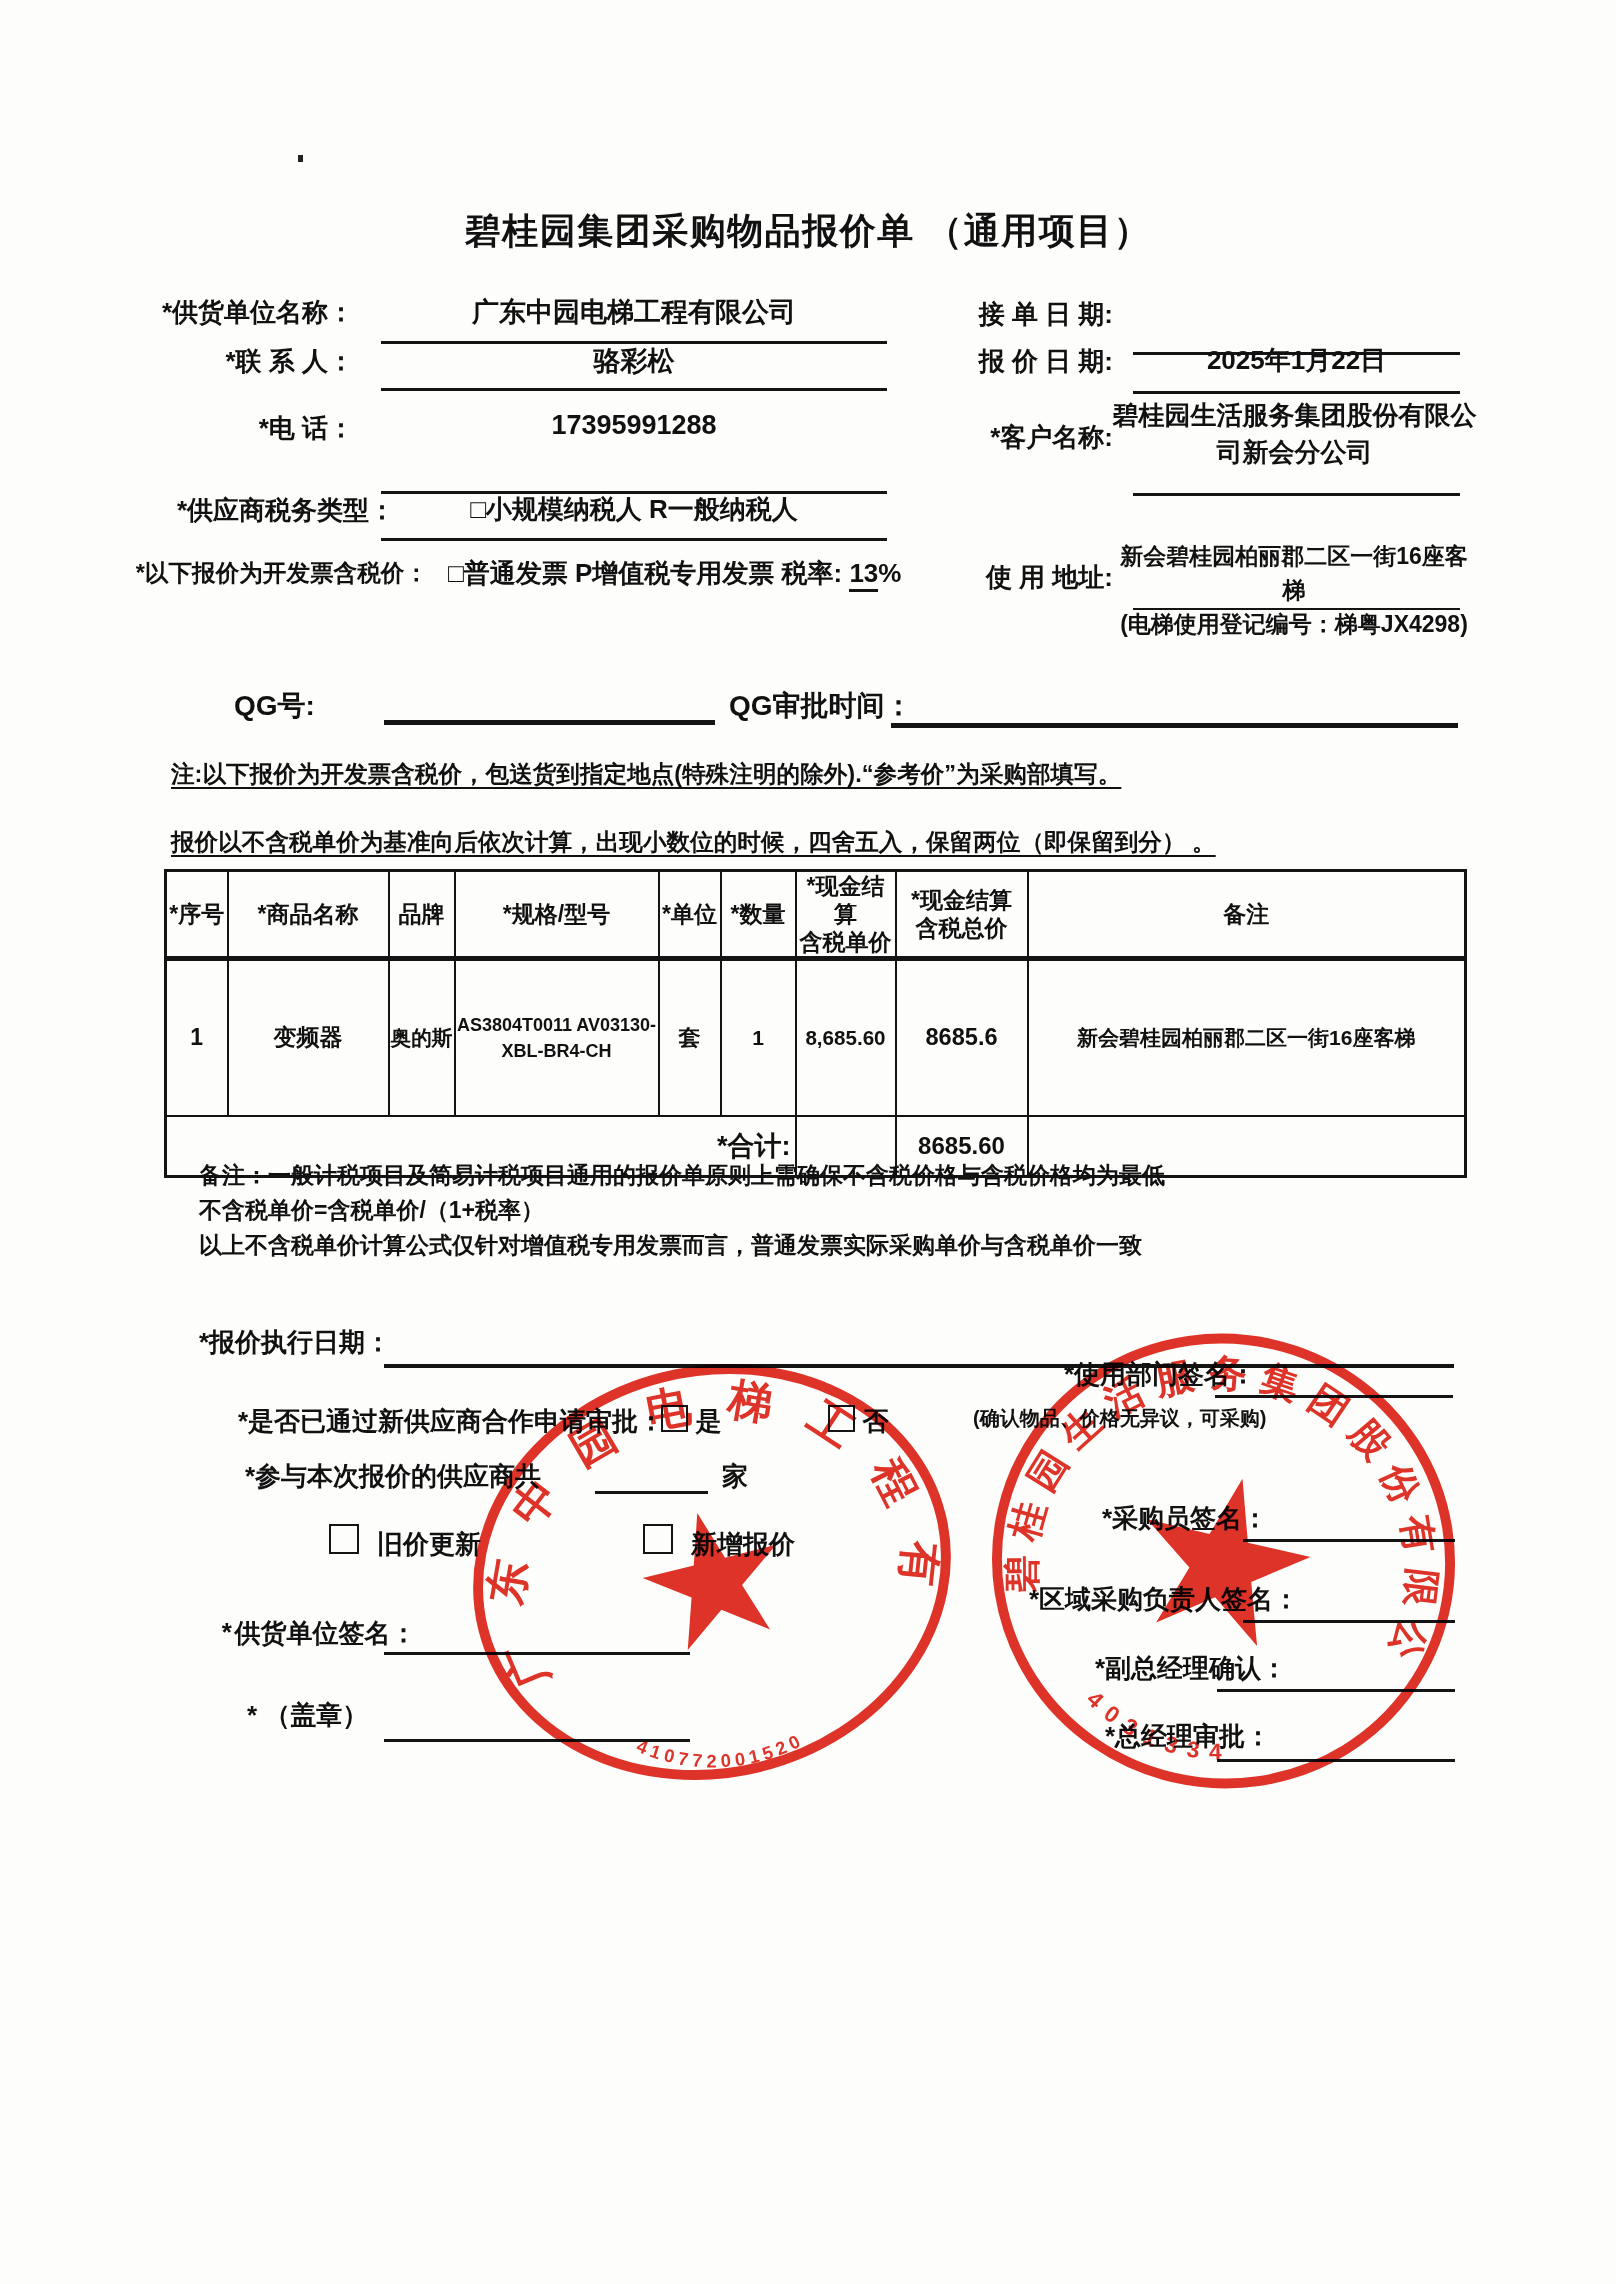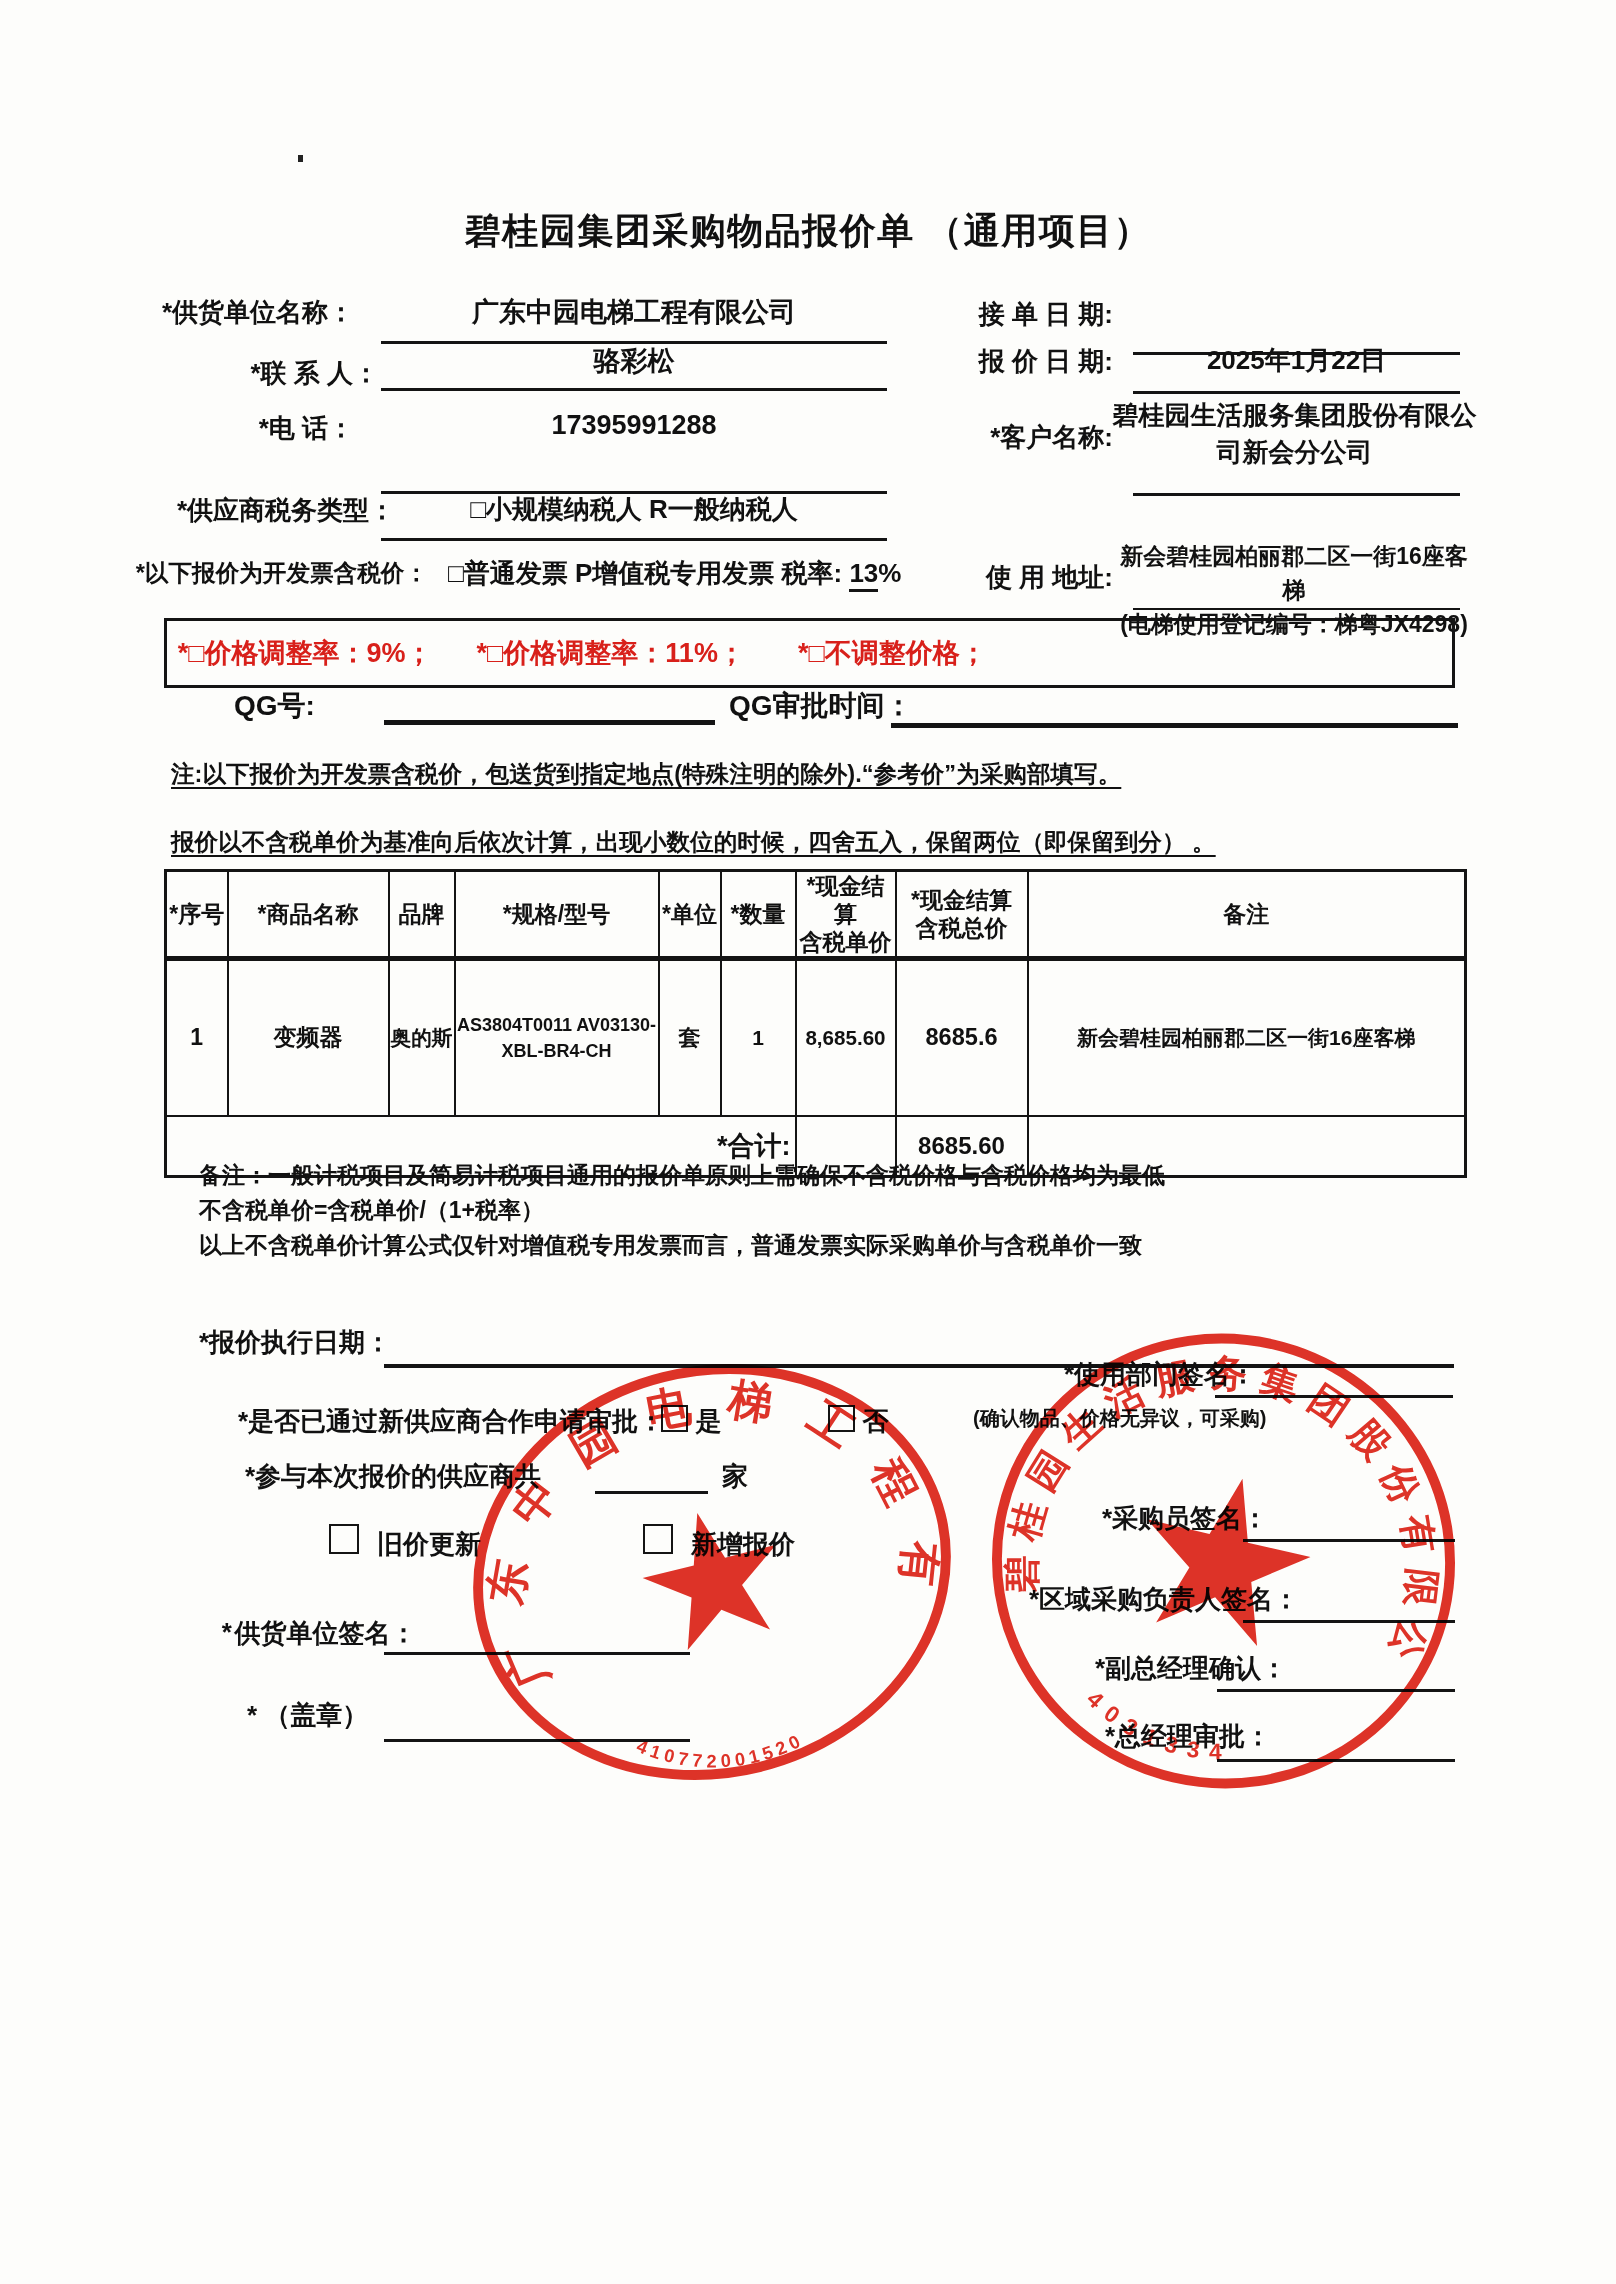--- a/index.html
+++ b/index.html
@@ -36,21 +36,21 @@
 <div id="page">
 
   <div class="abs" style="left:298px;top:155px;width:5.3px;height:6.9px;background:#222;"></div>
 
   <div class="abs b" style="left:0;top:207px;width:1616px;text-align:center;font-size:36px;letter-spacing:1.5px;">碧桂园集团采购物品报价单 （通用项目）</div>
 
   <div class="lab" style="top:295px;">*供货单位名称：</div>
   <div class="lval" style="top:294px;">广东中园电梯工程有限公司</div>
   <div class="ul" style="left:381px;top:341px;width:506px;"></div>
 
-  <div class="lab" style="top:356px;padding-left:25px;">*联  系  人：</div>
+  <div class="lab" style="top:344px;">*联  系  人：</div>
   <div class="lval" style="top:343px;">骆彩松</div>
   <div class="ul" style="left:381px;top:388px;width:506px;"></div>
 
   <div class="lab" style="top:411px;">*电      话：</div>
   <div class="lval" style="top:410px;">17395991288</div>
   <div class="ul" style="left:381px;top:491px;width:506px;"></div>
 
   <div class="lab" style="top:493px;padding-left:41px;">*供应商税务类型：</div>
   <div class="lval" style="top:492px;font-size:26px;">□小规模纳税人   R一般纳税人</div>
   <div class="ul" style="left:381px;top:538px;width:506px;"></div>
@@ -69,25 +69,20 @@
 
   <div class="rlab" style="top:420px;">*客户名称:</div>
   <div class="abs b" style="left:1112px;top:397px;width:365px;text-align:center;font-size:26px;line-height:37px;">碧桂园生活服务集团股份有限公司新会分公司</div>
   <div class="ul" style="left:1133px;top:493px;width:327px;"></div>
 
   <div class="rlab" style="top:560px;">使 用 地址:</div>
   <div class="abs b" style="left:1119px;top:539px;width:350px;text-align:center;font-size:23px;line-height:34px;white-space:pre-line;">新会碧桂园柏丽郡二区一街16座客梯
 (电梯使用登记编号：梯粤JX4298)</div>
   <div class="ul" style="left:1133px;top:608px;width:327px;height:2.3px;"></div>
 
-  <div class="redbox">
-    <span class="redtxt" style="margin-left:10.7px;">*□价格调整率：9%；</span>
-    <span class="redtxt" style="margin-left:44px;">*□价格调整率：11%；</span>
-    <span class="redtxt" style="margin-left:53px;">*□不调整价格；</span>
-  </div>
 
   <div class="abs b" style="left:234px;top:687px;font-size:28px;">QG号:</div>
   <div class="ul" style="left:384px;top:720px;width:331px;height:4.6px;"></div>
   <div class="abs b" style="left:729px;top:687px;font-size:28px;">QG审批时间：</div>
   <div class="ul" style="left:891px;top:723px;width:567px;height:4.6px;"></div>
 
   <div class="note" style="top:758px;">注:以下报价为开发票含税价，包送货到指定地点(特殊注明的除外).“参考价”为采购部填写。</div>
   <div class="note" style="top:826px;">报价以不含税单价为基准向后依次计算，出现小数位的时候，四舍五入，保留两位（即保留到分） 。</div>
 
   <div class="abs" style="left:164px;top:869px;">

